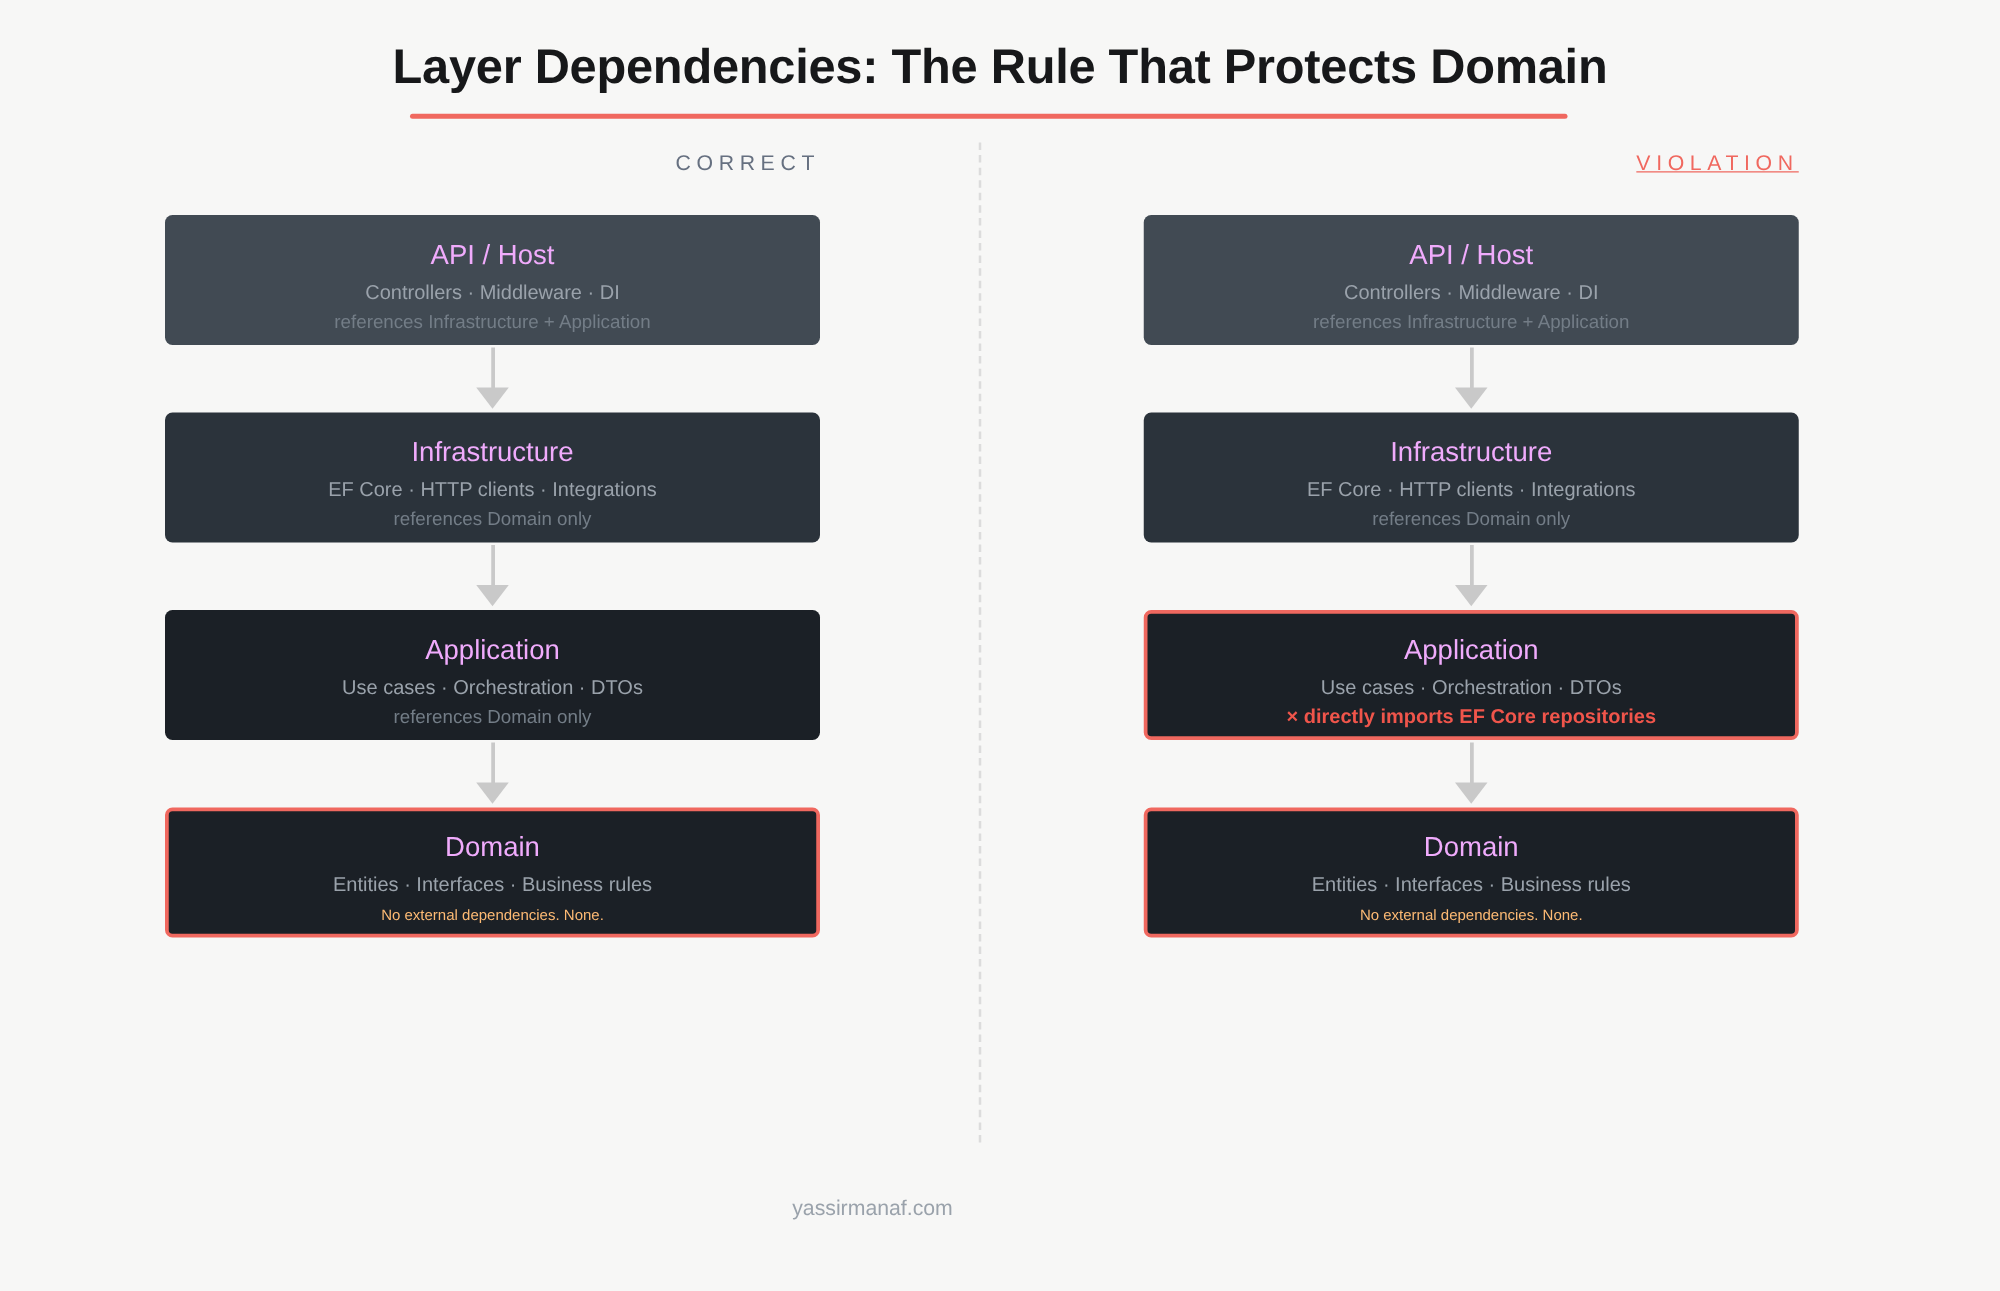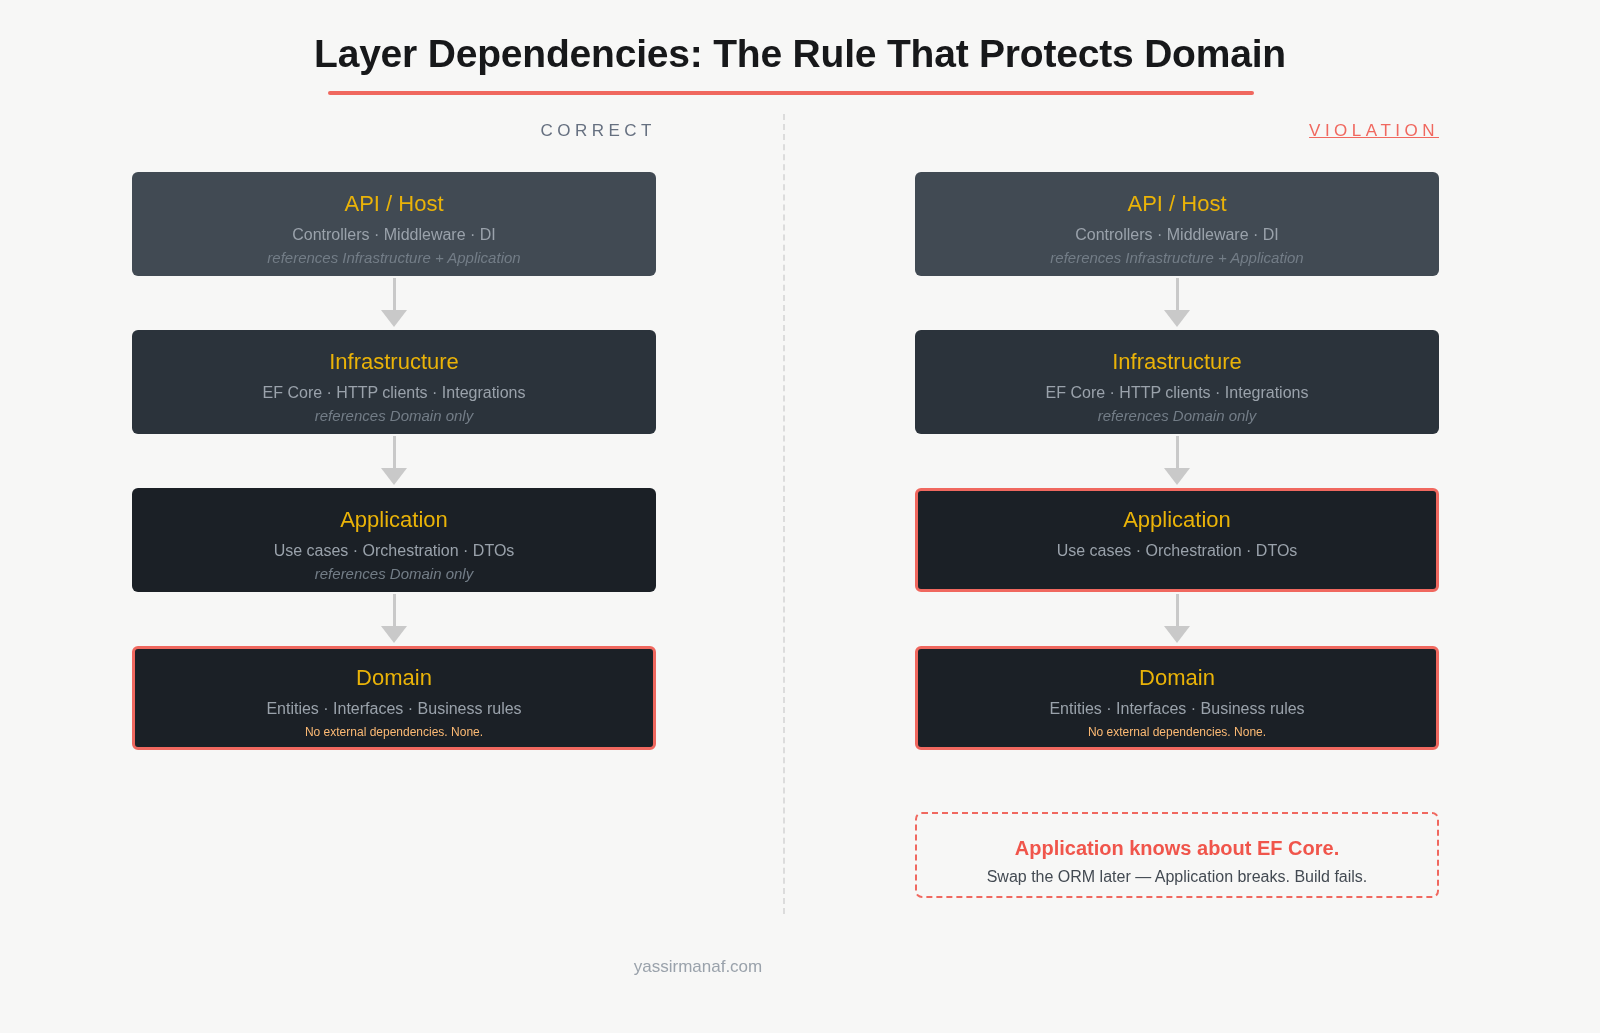--- a/index.html
+++ b/index.html
@@ -84,33 +84,32 @@
   .layer.tone-infra { background: #2b333b; }
   .layer.tone-app   { background: #1b2026; }
   .layer.tone-dom   { background: #1b2026; }
   .layer.highlight {
     border: 3px solid #f0685f;
     padding: 15px 11px 13px 11px;
   }
 
   .layer-name {
     font-size: 22px;
-    color: #eab308;
+    color: #f0abfc;
     line-height: 28px;
     margin-bottom: 6px;
   }
   .layer-sub {
     font-size: 16px;
     color: #9aa2ab;
     line-height: 22px;
   }
   .layer-note {
     font-size: 15px;
     color: #737d87;
-    font-style: italic;
     line-height: 22px;
     margin-top: 1px;
   }
   .layer-note.alert {
     color: #f0554b;
     font-style: normal;
     font-weight: bold;
     font-size: 16px;
   }
   .layer-note.accent {
@@ -256,33 +255,30 @@
   </div>
 
   <div class="arrow">
     <div class="shaft"></div>
     <div class="head"></div>
   </div>
 
   <div class="layer tone-app highlight">
     <div class="layer-name">Application</div>
     <div class="layer-sub">Use cases · Orchestration · DTOs</div>
+    <div class="layer-note alert">× directly imports EF Core repositories</div>
   </div>
 
   <div class="arrow">
     <div class="shaft"></div>
     <div class="head"></div>
   </div>
 
   <div class="layer tone-dom highlight">
     <div class="layer-name">Domain</div>
     <div class="layer-sub">Entities · Interfaces · Business rules</div>
     <div class="layer-note accent">No external dependencies. None.</div>
   </div>
 
-  <div class="callout">
-    <div class="callout-title">Application knows about EF Core.</div>
-    <div class="callout-body">Swap the ORM later — Application breaks. Build fails.</div>
-  </div>
 
 </div>
 
 <div class="footer">yassirmanaf.com</div>
 
 </body></html>

